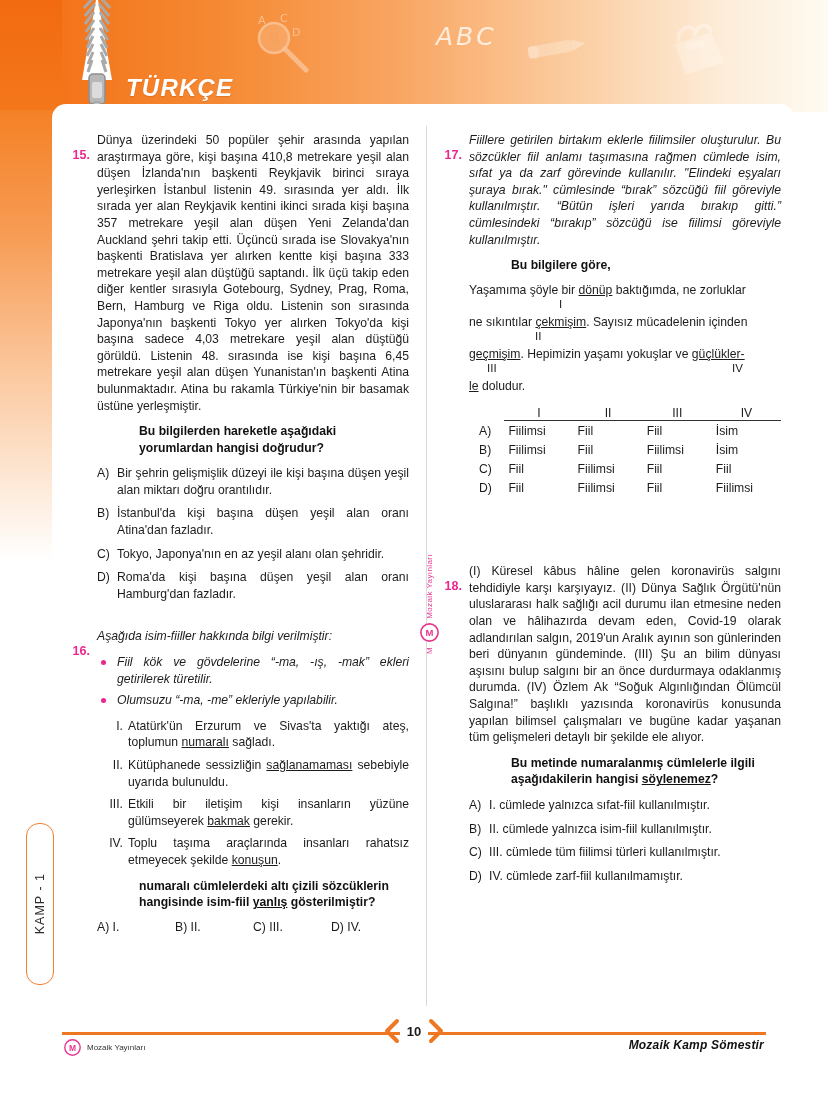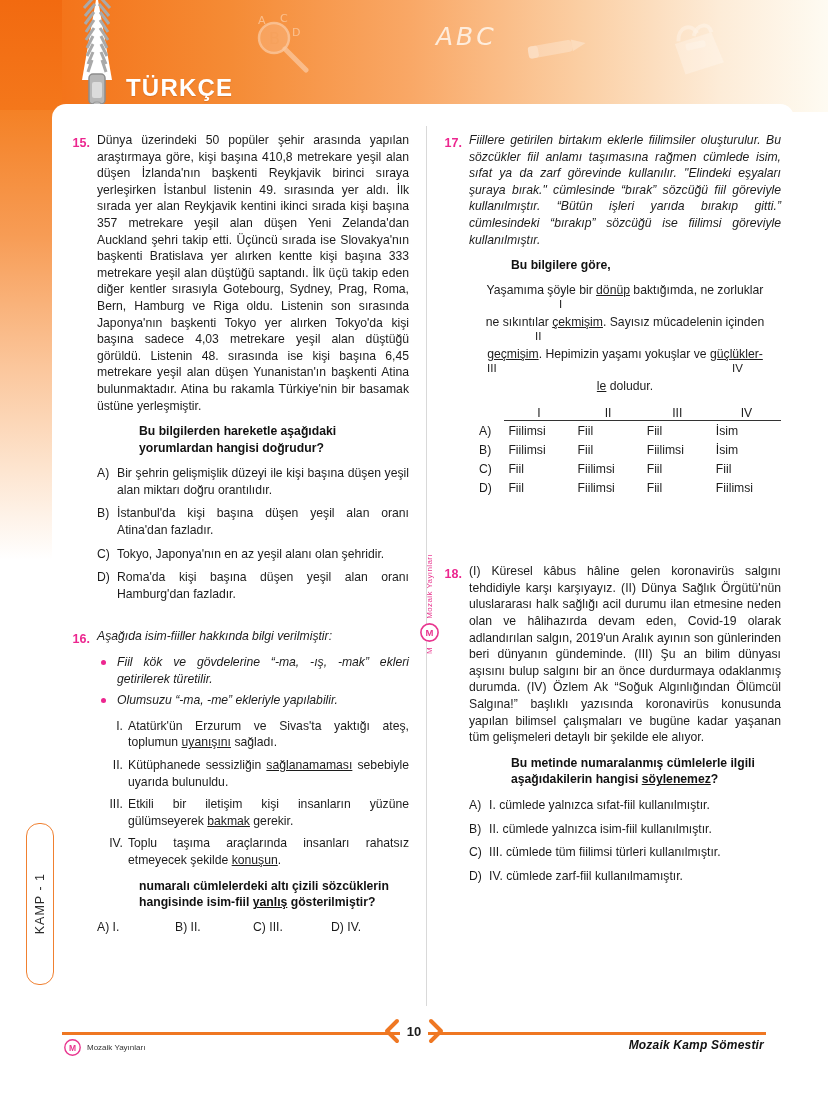--- a/index.html
+++ b/index.html
@@ -21,21 +21,21 @@
   }
 
   
   .header{
     position:absolute;left:62px;top:0;right:0;height:112px;
     background:linear-gradient(to right,#f4741a 0%,#f58b35 22%,#f9a765 45%,#fbcfa4 68%,#fdecd8 86%,#fefbf2 100%);
     overflow:hidden;
   }
   .hdr-title{
     position:absolute;left:64px;bottom:10px;
-    color:#ffffff;font-size:24px;font-weight:bold;
+    color:#ffffff;font-size:24px;font-weight:bold;font-style:italic;
     letter-spacing:1.2px;text-shadow:0 1px 1px rgba(150,60,0,.25);
   }
   
   .doodle{position:absolute;opacity:.48;pointer-events:none;}
   .d-magnifier{left:188px;top:14px;width:62px;height:62px;}
   .d-abc{left:374px;top:22px;color:#fff7ee;font-size:25px;font-style:italic;
          font-family:"DejaVu Sans",sans-serif;letter-spacing:3px;opacity:.85;}
   .d-pencil{left:460px;top:32px;width:70px;height:32px;}
   .d-bag{left:600px;top:16px;width:66px;height:62px;}
 
@@ -54,21 +54,21 @@
   .col-right{left:384px;}
 
   .divider{
     position:absolute;left:374px;top:22px;width:1px;height:880px;
     background:#d9d9d9;
   }
 
   
   .q{position:relative;margin-bottom:20px;}
   .qnum{
-    position:absolute;left:0;top:4px;width:26px;
+    position:absolute;left:0;top:16px;width:26px;
     color:#ec268f;font-size:12.5px;font-weight:bold;text-align:right;
   }
   .qbody{margin-left:33px;}
 
   .ptext{
     font-size:12.2px;line-height:16.6px;color:#1c1c1c;
     text-align:justify;margin:0 0 9px 0;
   }
   .ptext.ital{font-style:italic;}
   .pbold{
@@ -105,21 +105,21 @@
              color:#1c1c1c;margin-bottom:6px;}
   .romans li .rn{flex:0 0 26px;text-align:right;padding-right:5px;}
   .romans li .rt{flex:1;text-align:justify;}
 
   
   .inline-opts{display:flex;font-size:12.2px;color:#1c1c1c;margin-top:4px;}
   .inline-opts span{width:86px;}
 
   
   .passage{margin:0 0 10px 0;}
-  .pl{font-size:12.2px;line-height:15px;color:#1c1c1c;margin:0;text-align:center;}
+  .pl{font-size:12.2px;line-height:15px;color:#1c1c1c;margin:0;}
   .marks{font-size:11.5px;line-height:13px;color:#1c1c1c;margin:0 0 3px 0;
          position:relative;height:14px;}
   .marks span{position:absolute;}
 
   
   .ansTable{margin:8px 0 0 6px;border-collapse:collapse;font-size:12.2px;color:#1c1c1c;}
   .ansTable td,.ansTable th{padding:2.5px 4px;text-align:left;font-weight:normal;}
   .ansTable thead th{text-align:center;border-bottom:1px solid #333;padding-bottom:0px;}
   .ansTable thead th.blank{border-bottom:none;}
   .ansTable td.lbl{width:26px;}
@@ -290,21 +290,21 @@
         <div class="qnum">16.</div>
         <div class="qbody">
           <p class="ptext ital">Aşağıda isim-fiiller hakkında bilgi verilmiştir:</p>
           <ul class="bullets">
             <li>Fiil kök ve gövdelerine “-ma, -ış, -mak” ekleri getirilerek türetilir.</li>
             <li>Olumsuzu “-ma, -me” ekleriyle yapılabilir.</li>
           </ul>
           <ul class="romans">
             <li>
               <span class="rn">I.</span>
-              <span class="rt"><span>Atatürk'ün Erzurum ve Sivas'ta yaktığı ateş, toplumun </span><span class="u">uyanışını</span><span> sağladı.</span></span>
+              <span class="rt"><span>Atatürk'ün Erzurum ve Sivas'ta yaktığı ateş, toplumun </span><span class="u">numaralı</span><span> sağladı.</span></span>
             </li>
             <li>
               <span class="rn">II.</span>
               <span class="rt"><span>Kütüphanede sessizliğin </span><span class="u">sağlanamaması</span><span> sebebiyle uyarıda bulunuldu.</span></span>
             </li>
             <li>
               <span class="rn">III.</span>
               <span class="rt"><span>Etkili bir iletişim kişi insanların yüzüne gülümseyerek </span><span class="u">bakmak</span><span> gerekir.</span></span>
             </li>
             <li>

